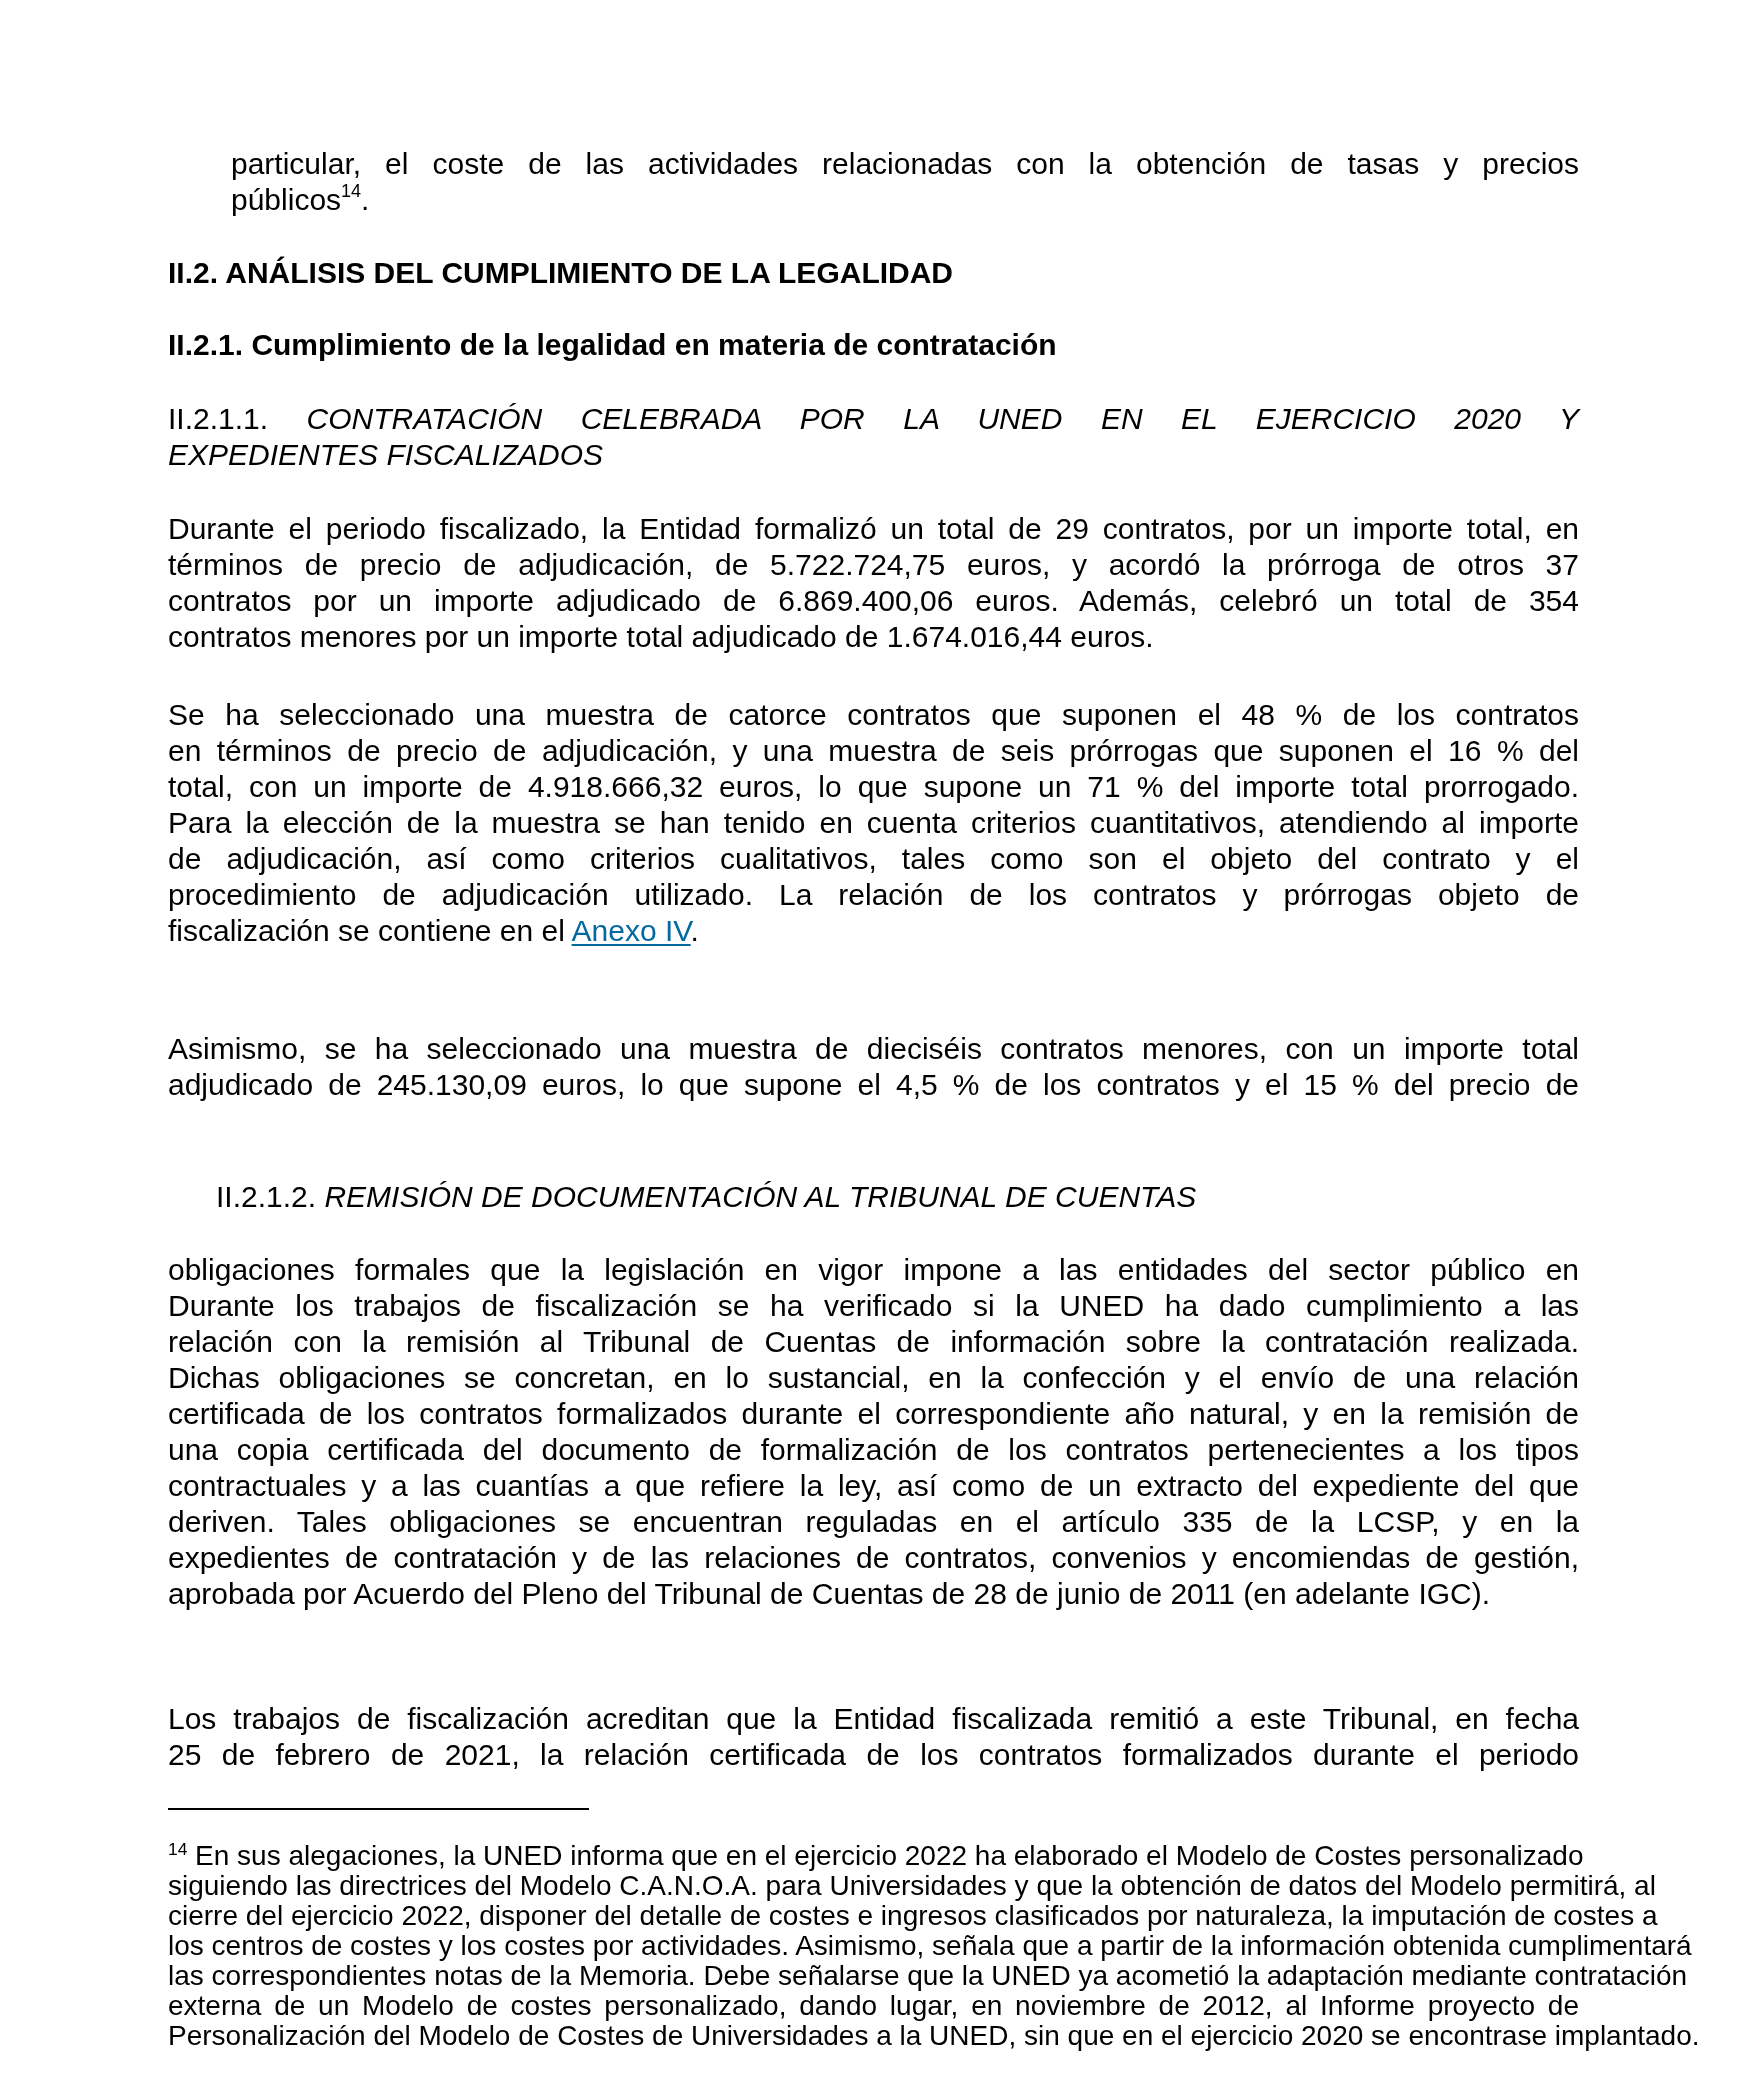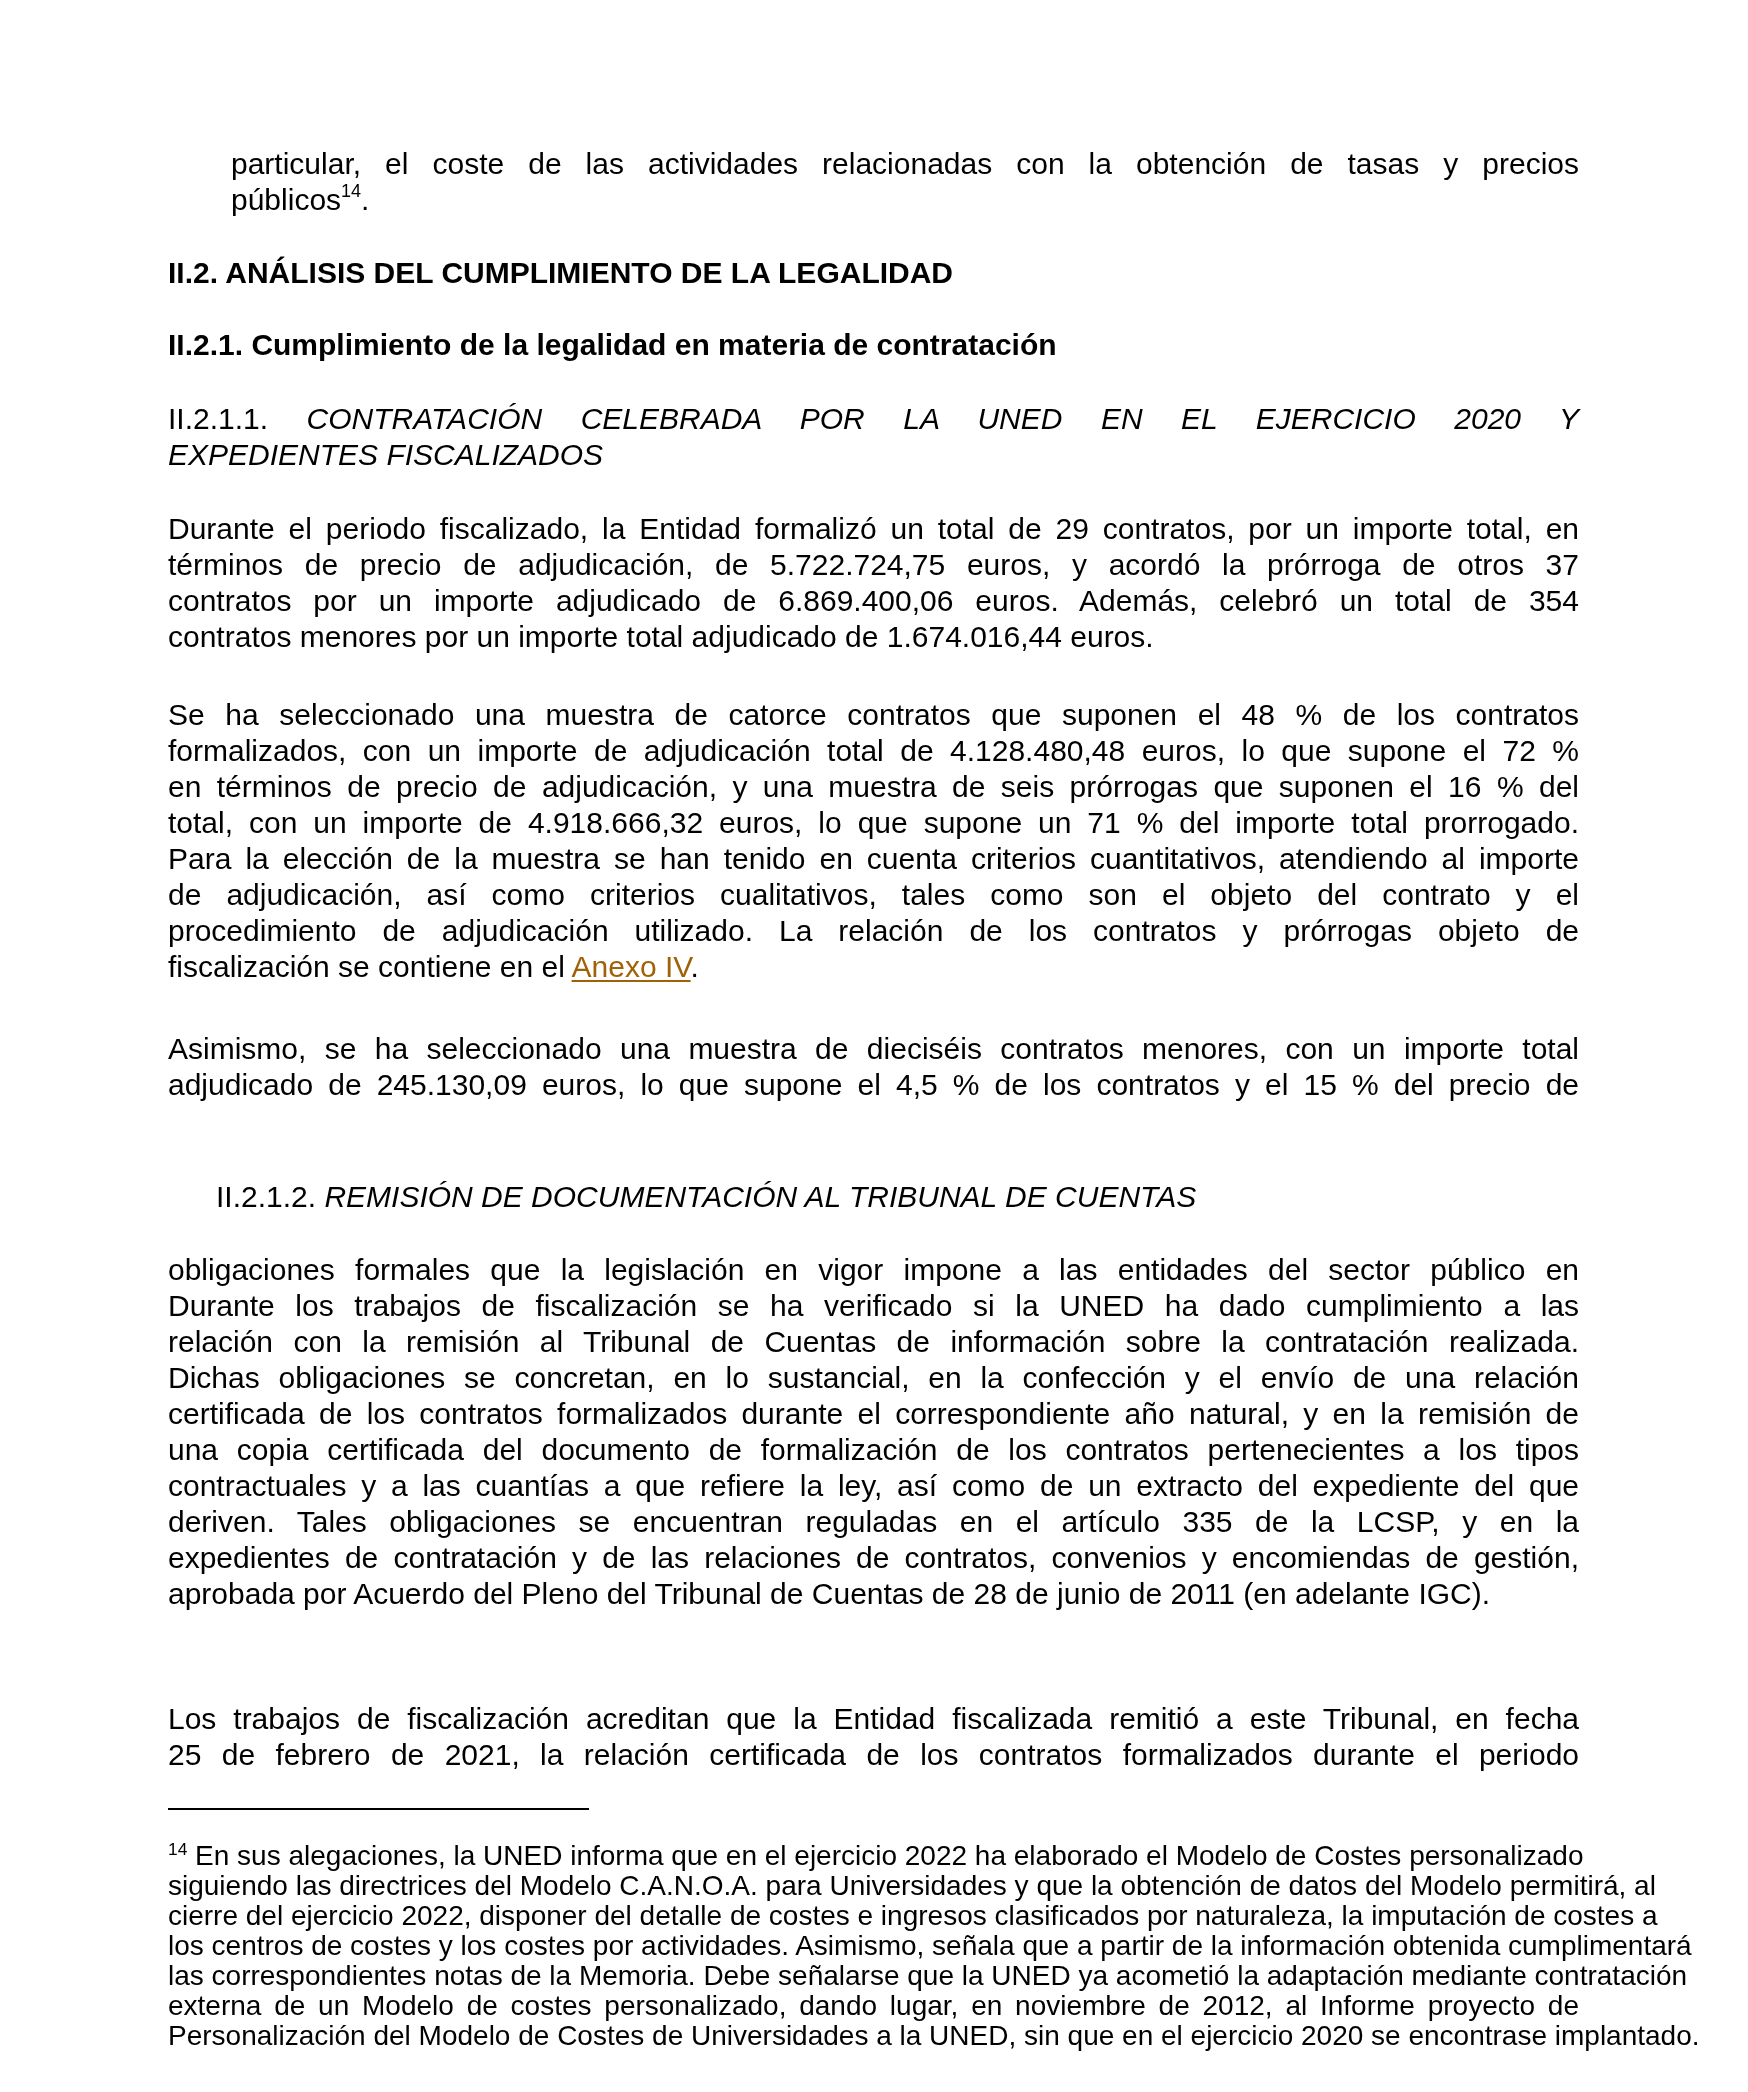--- a/index.html
+++ b/index.html
@@ -13,21 +13,21 @@
   .block { position: absolute; left: 168px; width: 1411px; }
   .line {
     display: block; white-space: nowrap; height: 36px; line-height: 36px;
     font-size: 30px; text-align: justify; text-align-last: justify;
   }
   .line.last { text-align-last: left; }
   .line.indent { padding-left: 63px; width: 1348px; }
   .bold { font-weight: bold; }
   .ital { font-style: italic; }
   sup { font-size: 60%; line-height: 0; vertical-align: 0.75em; }
-  a.link { color: #a16207; text-decoration-thickness: 1.6px; text-underline-offset: 3.3px; }
+  a.link { color: #0369a1; text-decoration-thickness: 1.6px; text-underline-offset: 3.3px; }
   .rule { position: absolute; left: 168px; top: 1808px; width: 421px; height: 1.6px; background: #000000; }
   .fn .line { font-size: 28px; height: 30px; line-height: 30px; }
   .fn sup { font-size: 62%; vertical-align: 0.6em; }
 </style>
 </head>
 <body>
 
 <div class="page">
   <div id="body-flow">
       <div class="block" style="top: 146px;">
@@ -45,21 +45,20 @@
         <div class="line last"><span class="ital">EXPEDIENTES FISCALIZADOS</span></div>
       </div>
       <div class="block" style="top: 511px;">
         <div class="line"><span>Durante el periodo fiscalizado, la Entidad formalizó un total de 29 contratos, por un importe total, en</span></div>
         <div class="line"><span>términos de precio de adjudicación, de 5.722.724,75 euros, y acordó la prórroga de otros 37</span></div>
         <div class="line"><span>contratos por un importe adjudicado de 6.869.400,06 euros. Además, celebró un total de 354</span></div>
         <div class="line last"><span>contratos menores por un importe total adjudicado de 1.674.016,44 euros.</span></div>
       </div>
       <div class="block" style="top: 697px;">
         <div class="line"><span>Se ha seleccionado una muestra de catorce contratos que suponen el 48 % de los contratos</span></div>
-        <div class="line"><span>formalizados, con un importe de adjudicación total de 4.128.480,48 euros, lo que supone el 72 %</span></div>
         <div class="line"><span>en términos de precio de adjudicación, y una muestra de seis prórrogas que suponen el 16 % del</span></div>
         <div class="line"><span>total, con un importe de 4.918.666,32 euros, lo que supone un 71 % del importe total prorrogado.</span></div>
         <div class="line"><span>Para la elección de la muestra se han tenido en cuenta criterios cuantitativos, atendiendo al importe</span></div>
         <div class="line"><span>de adjudicación, así como criterios cualitativos, tales como son el objeto del contrato y el</span></div>
         <div class="line"><span>procedimiento de adjudicación utilizado. La relación de los contratos y prórrogas objeto de</span></div>
         <div class="line last"><span>fiscalización se contiene en el </span><a class="link" href="#">Anexo IV</a><span>.</span></div>
       </div>
       <div class="block" style="top: 1031px;">
         <div class="line"><span>Asimismo, se ha seleccionado una muestra de dieciséis contratos menores, con un importe total</span></div>
         <div class="line"><span>adjudicado de 245.130,09 euros, lo que supone el 4,5 % de los contratos y el 15 % del precio de</span></div>

